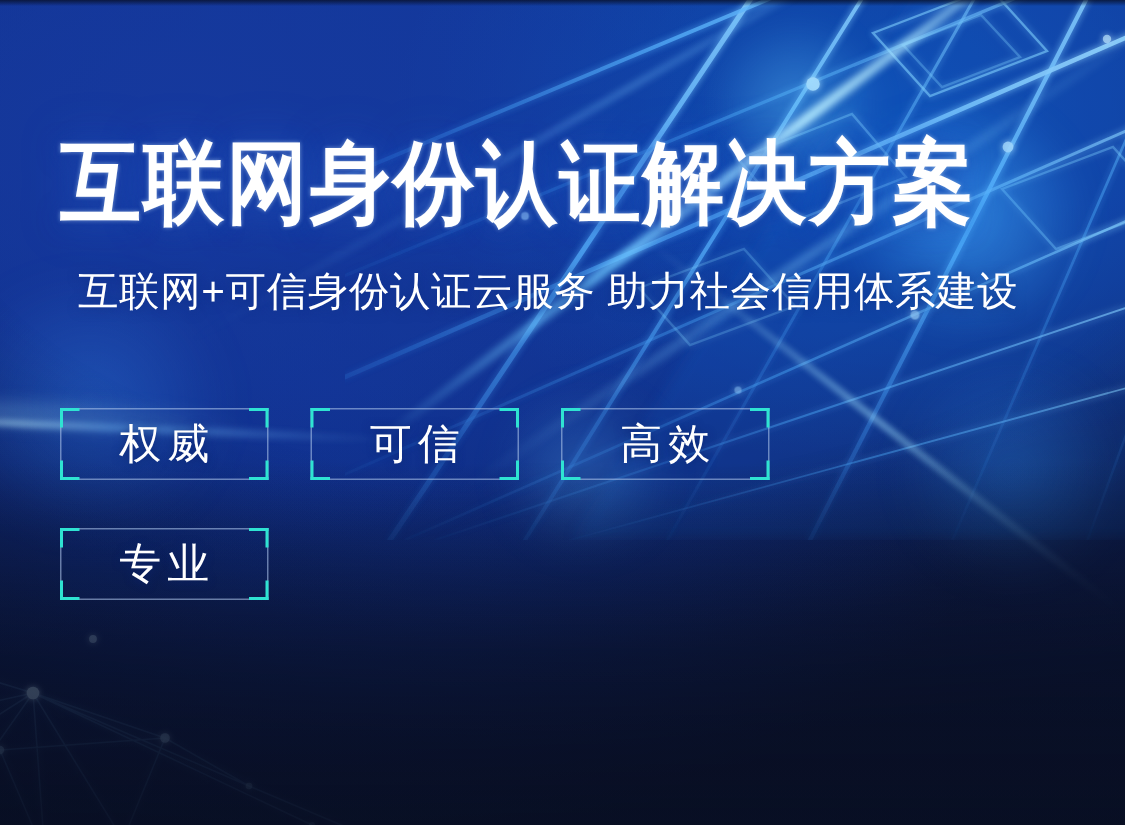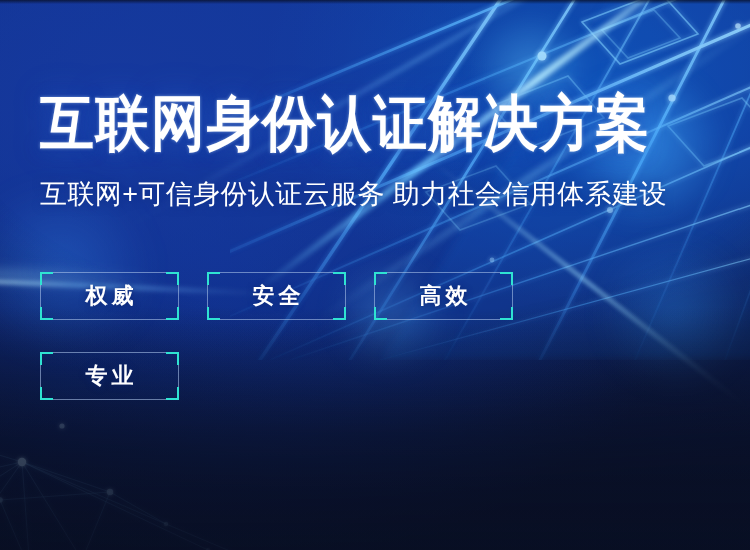--- a/index.html
+++ b/index.html
@@ -117,21 +117,21 @@
     transform:scaleY(1.12);
     transform-origin:left top;
     text-shadow:
       0 0 3px rgba(200,230,255,.55),
       0 2px 14px rgba(20,60,160,.65),
       0 0 30px rgba(60,130,255,.35);
   }
 
   #subtitle {
     position:absolute;
-    left:40px; top:181px;
+    left:52px; top:181px;
     font-size:27px;
     font-weight:normal;
     color:#ffffff;
     letter-spacing:.4px;
     line-height:1;
     white-space:nowrap;
     text-shadow:0 1px 8px rgba(15,45,130,.75);
   }
 
   #tag-grid {
@@ -146,28 +146,27 @@
 
   .tag-box {
     position:relative;
     display:flex;
     align-items:center;
     justify-content:center;
     border:1px solid rgba(182,206,240,.55);
     background:rgba(18,52,140,.12);
   }
   .tag-label {
-    font-size:22px;
+    font-size:28px;
     color:#ffffff;
     letter-spacing:4px;
     text-indent:4px;
     line-height:1;
     white-space:nowrap;
     text-shadow:0 1px 6px rgba(10,35,110,.8);
-    font-weight:bold;
   }
 
   
   .tag-box::before,
   .tag-box::after,
   .tag-corners::before,
   .tag-corners::after {
     content:"";
     position:absolute;
     width:11px; height:11px;
@@ -303,25 +302,25 @@
 
     <p id="subtitle">互联网+可信身份认证云服务 助力社会信用体系建设</p>
 
     <div id="tag-grid">
 
       <div class="tag-box">
         <span class="tag-label">权威</span>
         <span class="tag-corners"></span>
       </div>
 
-
       <div class="tag-box">
-        <span class="tag-label">安全</span>
+        <span class="tag-label">可信</span>
         <span class="tag-corners"></span>
       </div>
+
 
 
       <div class="tag-box">
         <span class="tag-label">高效</span>
         <span class="tag-corners"></span>
       </div>
 
       <div class="tag-box">
         <span class="tag-label">专业</span>
         <span class="tag-corners"></span>

